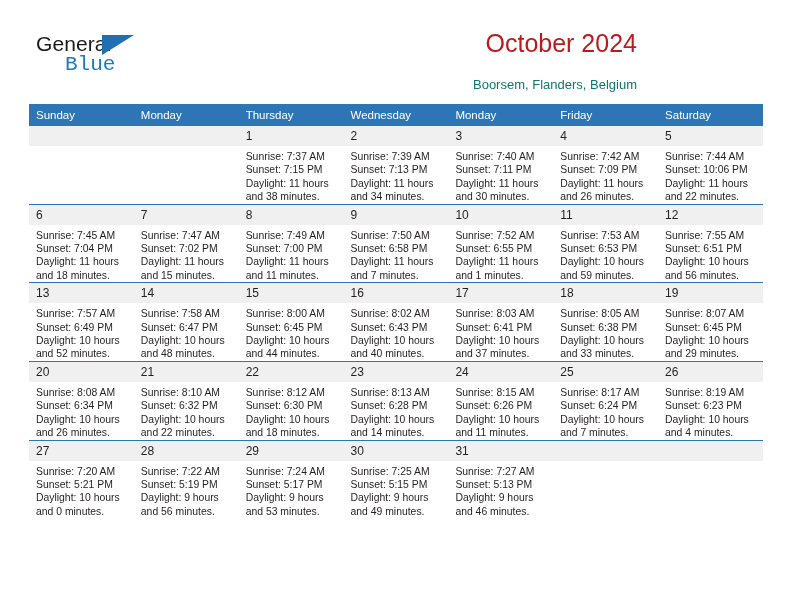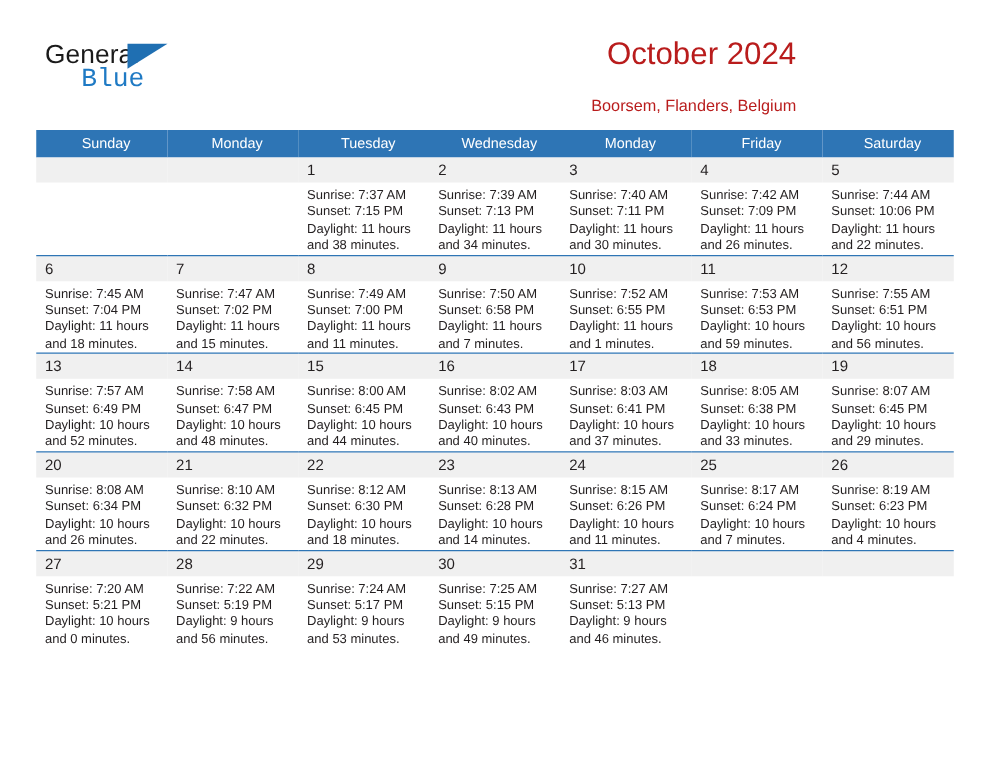--- a/index.html
+++ b/index.html
@@ -73,40 +73,40 @@
     text-align: right;
     line-height: 1.25;
     font-weight: normal;
     margin: 0;
   }
   .subtitle {
     position: absolute;
     right: 0;
     top: 50px;
     font-size: 13px;
-    color: #b91c1c;
+    color: #0f766e;
     text-align: right;
     line-height: 1;
   }
 
   
   .cal {
     position: absolute;
     left: 29px;
     top: 104px;
     width: 734px;
     border-collapse: collapse;
     table-layout: fixed;
   }
   .cal th {
     background: #2e75b5;
     color: #ffffff;
     font-weight: normal;
     font-size: 11.5px;
-    text-align: center;
+    text-align: left;
     padding: 5px 0 5px 7px;
     height: 12px;
     border: none;
   }
   .cal td {
     vertical-align: top;
     padding: 0;
     border: none;
     border-top: 1.6px solid #2e75b5;
     height: 76px;
@@ -153,21 +153,21 @@
     </div>
     <h1 class="title">October 2024</h1>
     <div class="subtitle">Boorsem, Flanders, Belgium</div>
   </div>
 
   <table class="cal">
     <thead>
       <tr>
         <th>Sunday</th>
         <th>Monday</th>
-        <th>Tuesday</th>
+        <th>Thursday</th>
         <th>Wednesday</th>
         <th>Monday</th>
         <th>Friday</th>
         <th>Saturday</th>
       </tr>
     </thead>
     <tbody>
 
       <tr class="week">
         <td class="empty">

